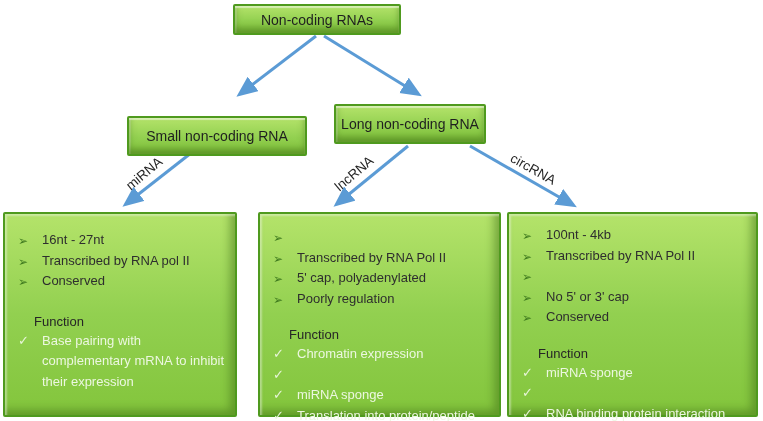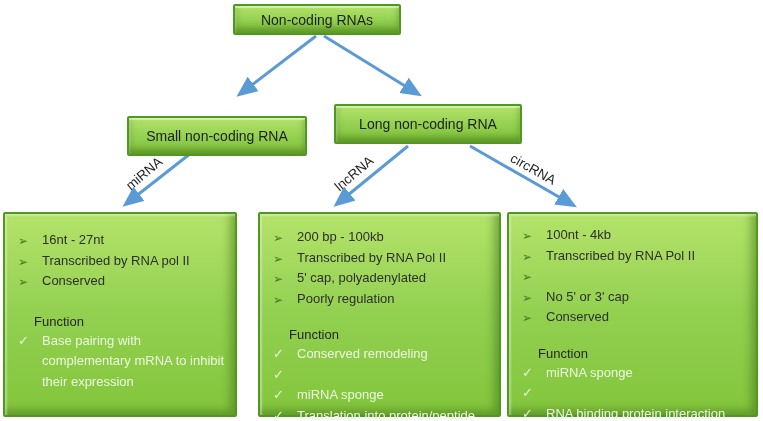--- a/index.html
+++ b/index.html
@@ -25,21 +25,21 @@
     background: linear-gradient(180deg, var(--box-fill-light, #b4e36a) 0%, var(--box-fill, #92d050) 55%, var(--box-fill-dark, #83c53c) 100%);
     border: 2px solid var(--box-border, #4f9a1e);
     border-radius: 2px;
     box-shadow: inset 0 2px 1px rgba(255,255,255,0.5), inset 0 -5px 7px rgba(62,110,22,0.55), inset 2px 0 1px rgba(255,255,255,0.25);
     color: #1f1f1f;
     font-size: 14px;
     box-sizing: border-box;
   }
   .node-top   { left: 233px; top: 4px;   width: 168px; height: 31px; }
   .node-small { left: 127px; top: 116px; width: 180px; height: 40px; }
-  .node-long  { left: 334px; top: 104px; width: 188px; height: 40px; }
+  .node-long  { left: 334px; top: 104px; width: 152px; height: 40px; }
 
   .detail {
     position: absolute;
     top: 212px;
     height: 205px;
     box-sizing: border-box;
     background: linear-gradient(180deg, var(--box-fill-light, #b4e36a) 0%, var(--box-fill, #92d050) 50%, var(--box-fill-dark, #83c53c) 100%);
     border: 2px solid var(--box-border, #4f9a1e);
     border-radius: 2px;
     box-shadow: inset 2px 2px 2px rgba(255,255,255,0.4), inset -5px -5px 8px rgba(62,110,22,0.5);
@@ -136,40 +136,39 @@
           <span class="check-glyph">✓</span>
           <span>Base pairing with complementary mRNA to inhibit their expression</span>
         </li>
     </ul>
   </div>
 
   <div class="detail detail-lncrna">
     <ul class="bullets">
       <li>
           <span class="bullet-glyph">➢</span>
-          <span>200 bp - 100kb</span>
         </li>
       <li>
           <span class="bullet-glyph">➢</span>
           <span>Transcribed by RNA Pol II</span>
         </li>
       <li>
           <span class="bullet-glyph">➢</span>
           <span>5' cap, polyadenylated</span>
         </li>
       <li>
           <span class="bullet-glyph">➢</span>
           <span>Poorly regulation</span>
         </li>
     </ul>
     <div class="function-heading">Function</div>
     <ul class="checks">
       <li>
           <span class="check-glyph">✓</span>
-          <span>Conserved remodeling</span>
+          <span>Chromatin expression</span>
         </li>
       <li>
           <span class="check-glyph">✓</span>
         </li>
       <li>
           <span class="check-glyph">✓</span>
           <span>miRNA sponge</span>
         </li>
       <li>
           <span class="check-glyph">✓</span>

